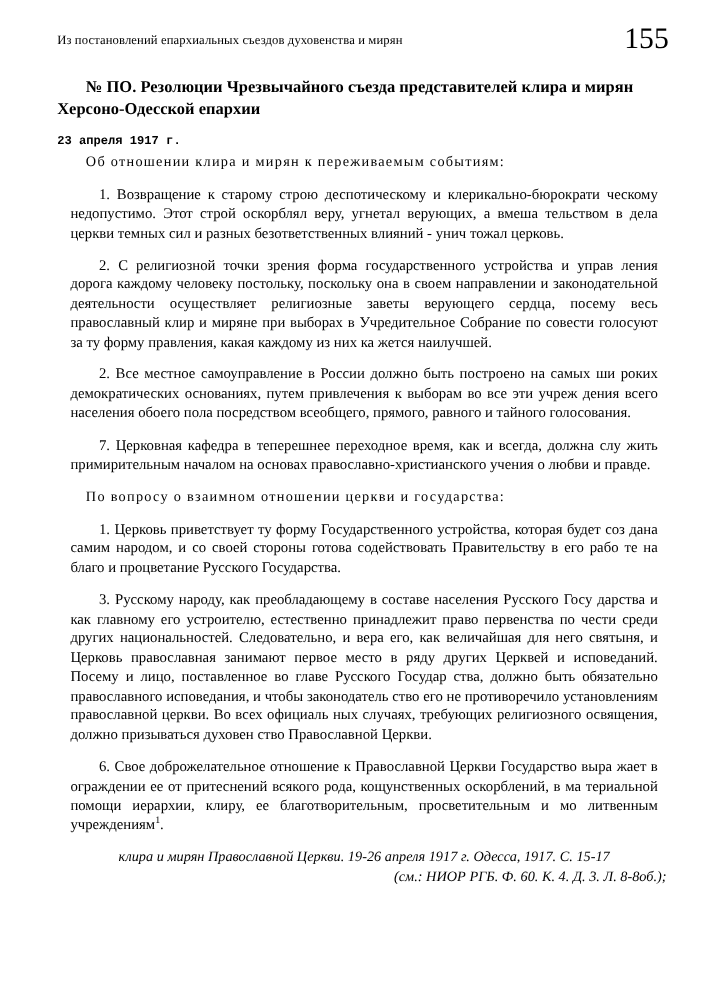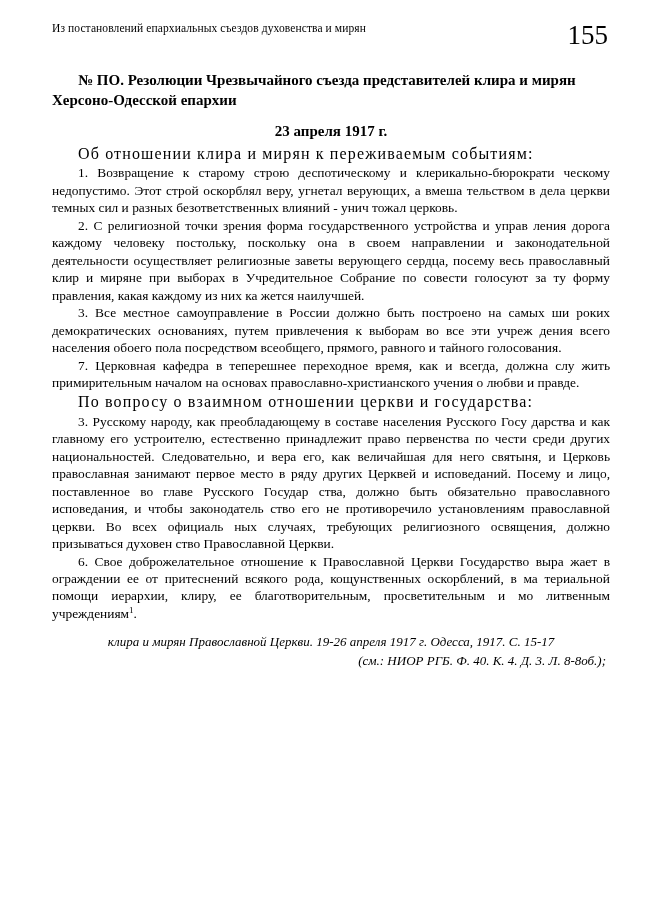--- a/index.html
+++ b/index.html
@@ -16,20 +16,21 @@
   }
   .page {
     position: relative;
     width: 656px;
     height: 913px;
     box-sizing: border-box;
     padding: 22px 46px 10px 52px;
   }
   .header {
     display: flex;
+    align-items: flex-end;
     justify-content: space-between;
     margin-bottom: 22px;
   }
   .running-title {
     font-size: 11.5px;
     letter-spacing: 0.1px;
     line-height: 1.2;
     padding-bottom: 4px;
   }
   .page-number {
@@ -42,35 +43,36 @@
     font-weight: bold;
     text-align: justify;
     line-height: 1.32;
     margin: 0 0 12px 0;
   }
   .doc-title .first-line {
     display: block;
     text-indent: 26px;
   }
   .date-line {
-    font-size: 15px;
+    font-size: 11px;
     font-weight: bold;
-    text-align: center;
+    text-align: left;
     margin: 0 0 4px 0;
+    font-family: Liberation Mono, monospace;
   }
   p.para {
     font-size: 13.4px;
     line-height: 1.305;
     text-align: justify;
-    margin: 0;
+    margin: 12px;
     text-indent: 26px;
     hyphens: none;
   }
   p.spaced {
-    font-size: 16px;
+    font-size: 13px;
     line-height: 1.305;
     text-align: justify;
     margin: 0;
     text-indent: 26px;
     letter-spacing: 1.15px;
   }
   .footnote-mark {
     font-size: 9px;
     vertical-align: super;
     line-height: 0;
@@ -108,27 +110,28 @@
     <span class="first-line">№ ПО. Резолюции Чрезвычайного съезда представителей клира и мирян</span>
     <span>Херсоно-Одесской епархии</span>
   </div>
 
   <div class="date-line">23 апреля 1917 г.</div>
 
   <p class="spaced">Об отношении клира и мирян к переживаемым событиям:</p>
 
   <p class="para">1. Возвращение к старому строю деспотическому и клерикально-бюрократи ческому недопустимо. Этот строй оскорблял веру, угнетал верующих, а вмеша тельством в дела церкви темных сил и разных безответственных влияний - унич тожал церковь.</p>
   <p class="para">2. С религиозной точки зрения форма государственного устройства и управ ления дорога каждому человеку постольку, поскольку она в своем направлении и законодательной деятельности осуществляет религиозные заветы верующего сердца, посему весь православный клир и миряне при выборах в Учредительное Собрание по совести голосуют за ту форму правления, какая каждому из них ка жется наилучшей.</p>
-  <p class="para">3. Все местное самоуправление в России должно быть построено на самых ши роких демократических основаниях, путем привлечения к выборам во все эти учреж дения всего населения обоего пола посредством всеобщего, прямого, равного и тайного голосования.</p>
+  <p class="para">2. Все местное самоуправление в России должно быть построено на самых ши роких демократических основаниях, путем привлечения к выборам во все эти учреж дения всего населения обоего пола посредством всеобщего, прямого, равного и тайного голосования.</p>
   <p class="para">7. Церковная кафедра в теперешнее переходное время, как и всегда, должна слу жить примирительным началом на основах православно-христианского учения о любви и правде.</p>
 
   <p class="spaced">По вопросу о взаимном отношении церкви и государства:</p>
 
+  <p class="para">1. Церковь приветствует ту форму Государственного устройства, которая будет соз дана самим народом, и со своей стороны готова содействовать Правительству в его рабо те на благо и процветание Русского Государства.</p>
   <p class="para">3. Русскому народу, как преобладающему в составе населения Русского Госу дарства и как главному его устроителю, естественно принадлежит право первенства по чести среди других национальностей. Следовательно, и вера его, как величайшая для него святыня, и Церковь православная занимают первое место в ряду других Церквей и исповеданий. Посему и лицо, поставленное во главе Русского Государ ства, должно быть обязательно православного исповедания, и чтобы законодатель ство его не противоречило установлениям православной церкви. Во всех официаль ных случаях, требующих религиозного освящения, должно призываться духовен ство Православной Церкви.</p>
   <p class="para"><span>6. Свое доброжелательное отношение к Православной Церкви Государство выра жает в ограждении ее от притеснений всякого рода, кощунственных оскорблений, в ма териальной помощи иерархии, клиру, ее благотворительным, просветительным и мо литвенным учреждениям</span><span class="footnote-mark">1</span>.</p>
 
   <div class="source">
     <span class="line">клира и мирян Православной Церкви. 19-26 апреля 1917 г. Одесса, 1917. С. 15-17</span>
   </div>
 
-  <div class="archive">(см.: НИОР РГБ. Ф. 40. К. 4. Д. 3. Л. 8-8об.);</div>
+  <div class="archive">(см.: НИОР РГБ. Ф. 60. К. 4. Д. 3. Л. 8-8об.);</div>
 
 </div>
 
 </body></html>

